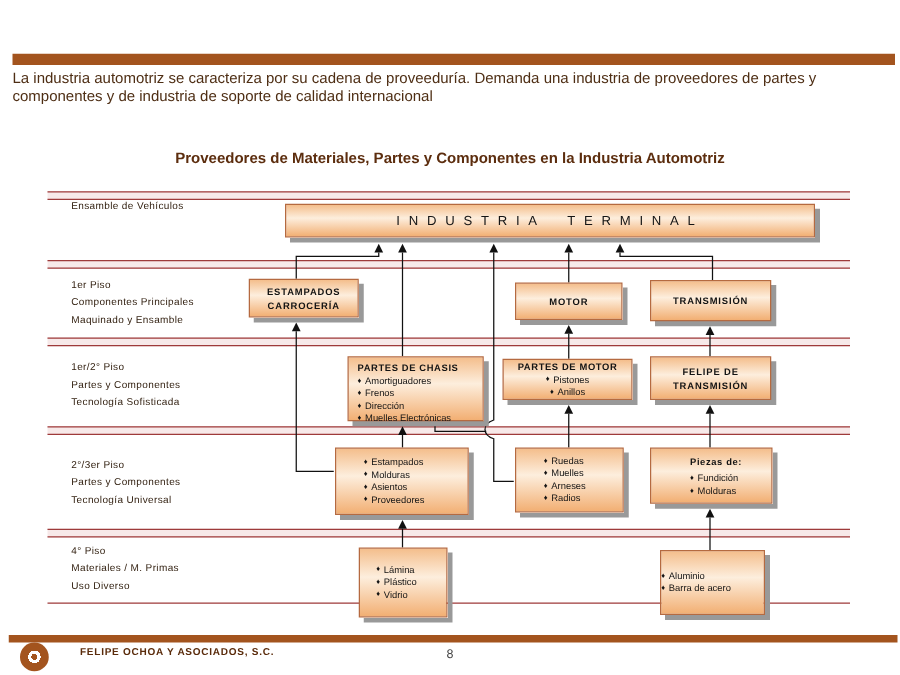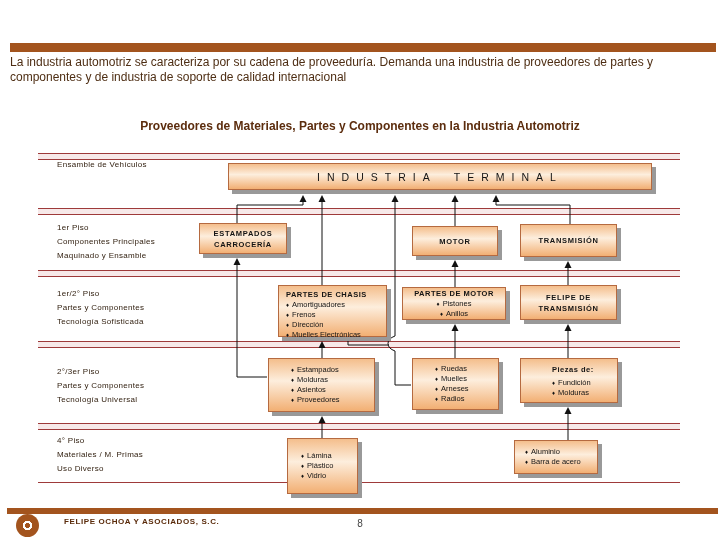--- a/index.html
+++ b/index.html
@@ -227,21 +227,21 @@
   <div class="li">
       <span class="blt">♦</span>
       <span class="lit">Plástico</span>
     </div>
   <div class="li">
       <span class="blt">♦</span>
       <span class="lit">Vidrio</span>
     </div>
 </div>
 
-<div class="pbox list-box" style="left:514px;top:440px;width:84px;height:34px;padding-left:10px">
+<div class="pbox list-box" style="left:528px;top:440px;width:84px;height:52px;">
   <div class="li">
       <span class="blt">♦</span>
       <span class="lit">Aluminio</span>
     </div>
   <div class="li">
       <span class="blt">♦</span>
       <span class="lit">Barra de acero</span>
     </div>
 </div>
 

